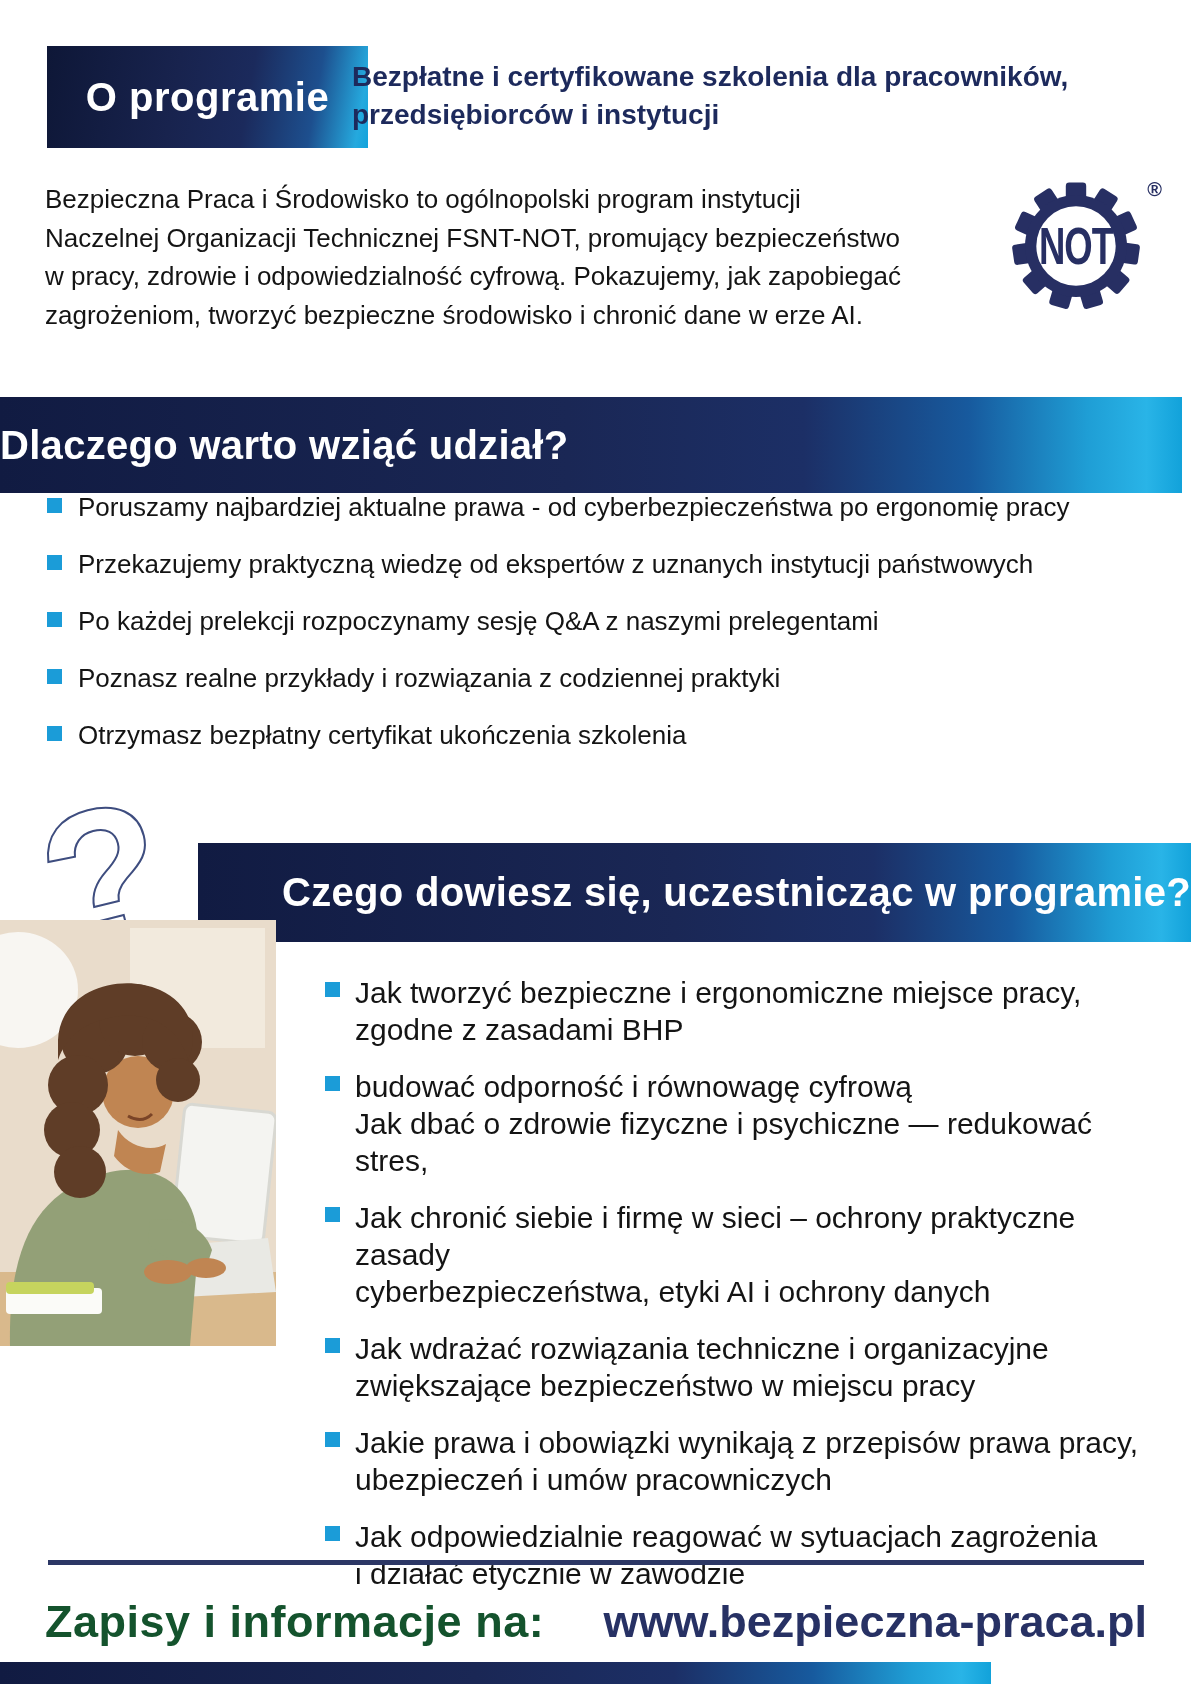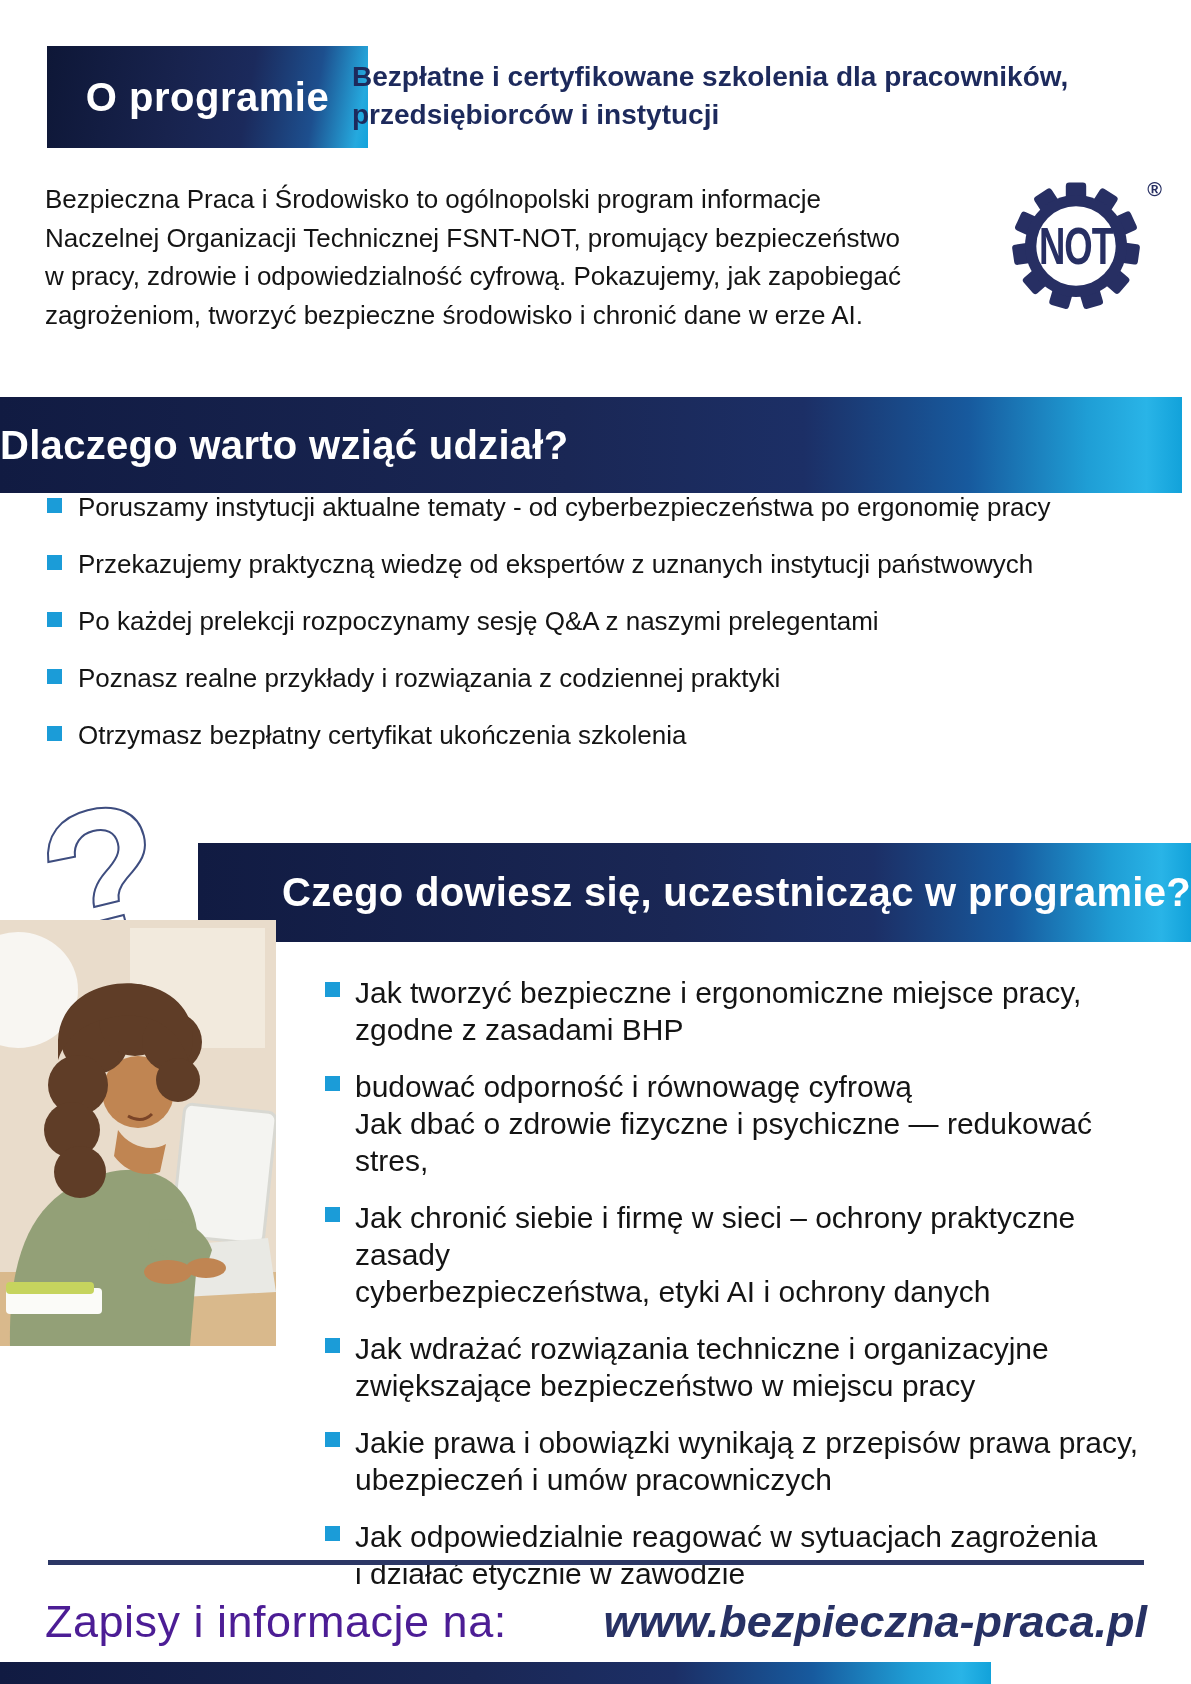--- a/index.html
+++ b/index.html
@@ -48,43 +48,43 @@
   .list2 .item .txt{margin-left:15px;font-size:30px;line-height:37px;color:#141414;}
   
   .qmark{position:absolute;left:28px;top:792px;width:160px;height:195px;}
   
   .photo{
     position:absolute;left:0;top:920px;width:276px;height:426px;overflow:hidden;
     background:#e9ddcb;
   }
   
   .divider{position:absolute;left:48px;top:1560px;width:1096px;height:5px;background:#2c3765;}
-  .footer-label{position:absolute;left:45px;top:1596px;font-size:45px;color:#4c1d95;font-weight:400;letter-spacing:.5px;}
-  .footer-url{position:absolute;right:44px;top:1596px;font-size:45px;color:#273164;font-weight:700;font-style:italic;}
+  .footer-label{position:absolute;left:45px;top:1596px;font-size:45px;color:#14532d;font-weight:700;letter-spacing:.5px;}
+  .footer-url{position:absolute;right:44px;top:1596px;font-size:45px;color:#273164;font-weight:700;}
   .bottom-bar{
     position:absolute;left:0;top:1662px;width:991px;height:22px;
     background:linear-gradient(90deg,#111b42 0%,#1a2755 48%,#1c2f66 68%,#175a9e 82%,#1f9ed5 92%,#29b4e7 97%,#12a2da 100%);
   }
 </style>
 </head>
 <body>
 
 <div class="page">
 
   <div class="oprog-box">
     <span>O programie</span>
   </div>
 
   <div class="top-title">
     <div>Bezpłatne i certyfikowane szkolenia dla pracowników,</div>
     <div>przedsiębiorców i instytucji</div>
   </div>
 
   <div class="about">
-    <div>Bezpieczna Praca i Środowisko to ogólnopolski program informacje</div>
+    <div>Bezpieczna Praca i Środowisko to ogólnopolski program instytucji</div>
     <div>Naczelnej Organizacji Technicznej FSNT-NOT, promujący bezpieczeństwo</div>
     <div>w pracy, zdrowie i odpowiedzialność cyfrową. Pokazujemy, jak zapobiegać</div>
     <div>zagrożeniom, tworzyć bezpieczne środowisko i chronić dane w erze AI.</div>
   </div>
 
   <div class="not-logo">
     <svg width="136" height="136" viewBox="0 0 120 120">
       <g fill="#272f63">
         <g>
           <rect x="51" y="4" width="18" height="22" rx="3" transform="rotate(0 60 60)"></rect>
@@ -107,21 +107,21 @@
     <span class="reg">®</span>
   </div>
 
   <div class="banner banner1">
     <span>Dlaczego warto wziąć udział?</span>
   </div>
 
   <div class="list1">
     <div class="item">
       <span class="bullet"></span>
-      <span class="txt">Poruszamy instytucji aktualne tematy - od cyberbezpieczeństwa po ergonomię pracy</span>
+      <span class="txt">Poruszamy najbardziej aktualne prawa - od cyberbezpieczeństwa po ergonomię pracy</span>
     </div>
     <div class="item">
       <span class="bullet"></span>
       <span class="txt">Przekazujemy praktyczną wiedzę od ekspertów z uznanych instytucji państwowych</span>
     </div>
     <div class="item">
       <span class="bullet"></span>
       <span class="txt">Po każdej prelekcji rozpoczynamy sesję Q&amp;A z naszymi prelegentami</span>
     </div>
     <div class="item">

